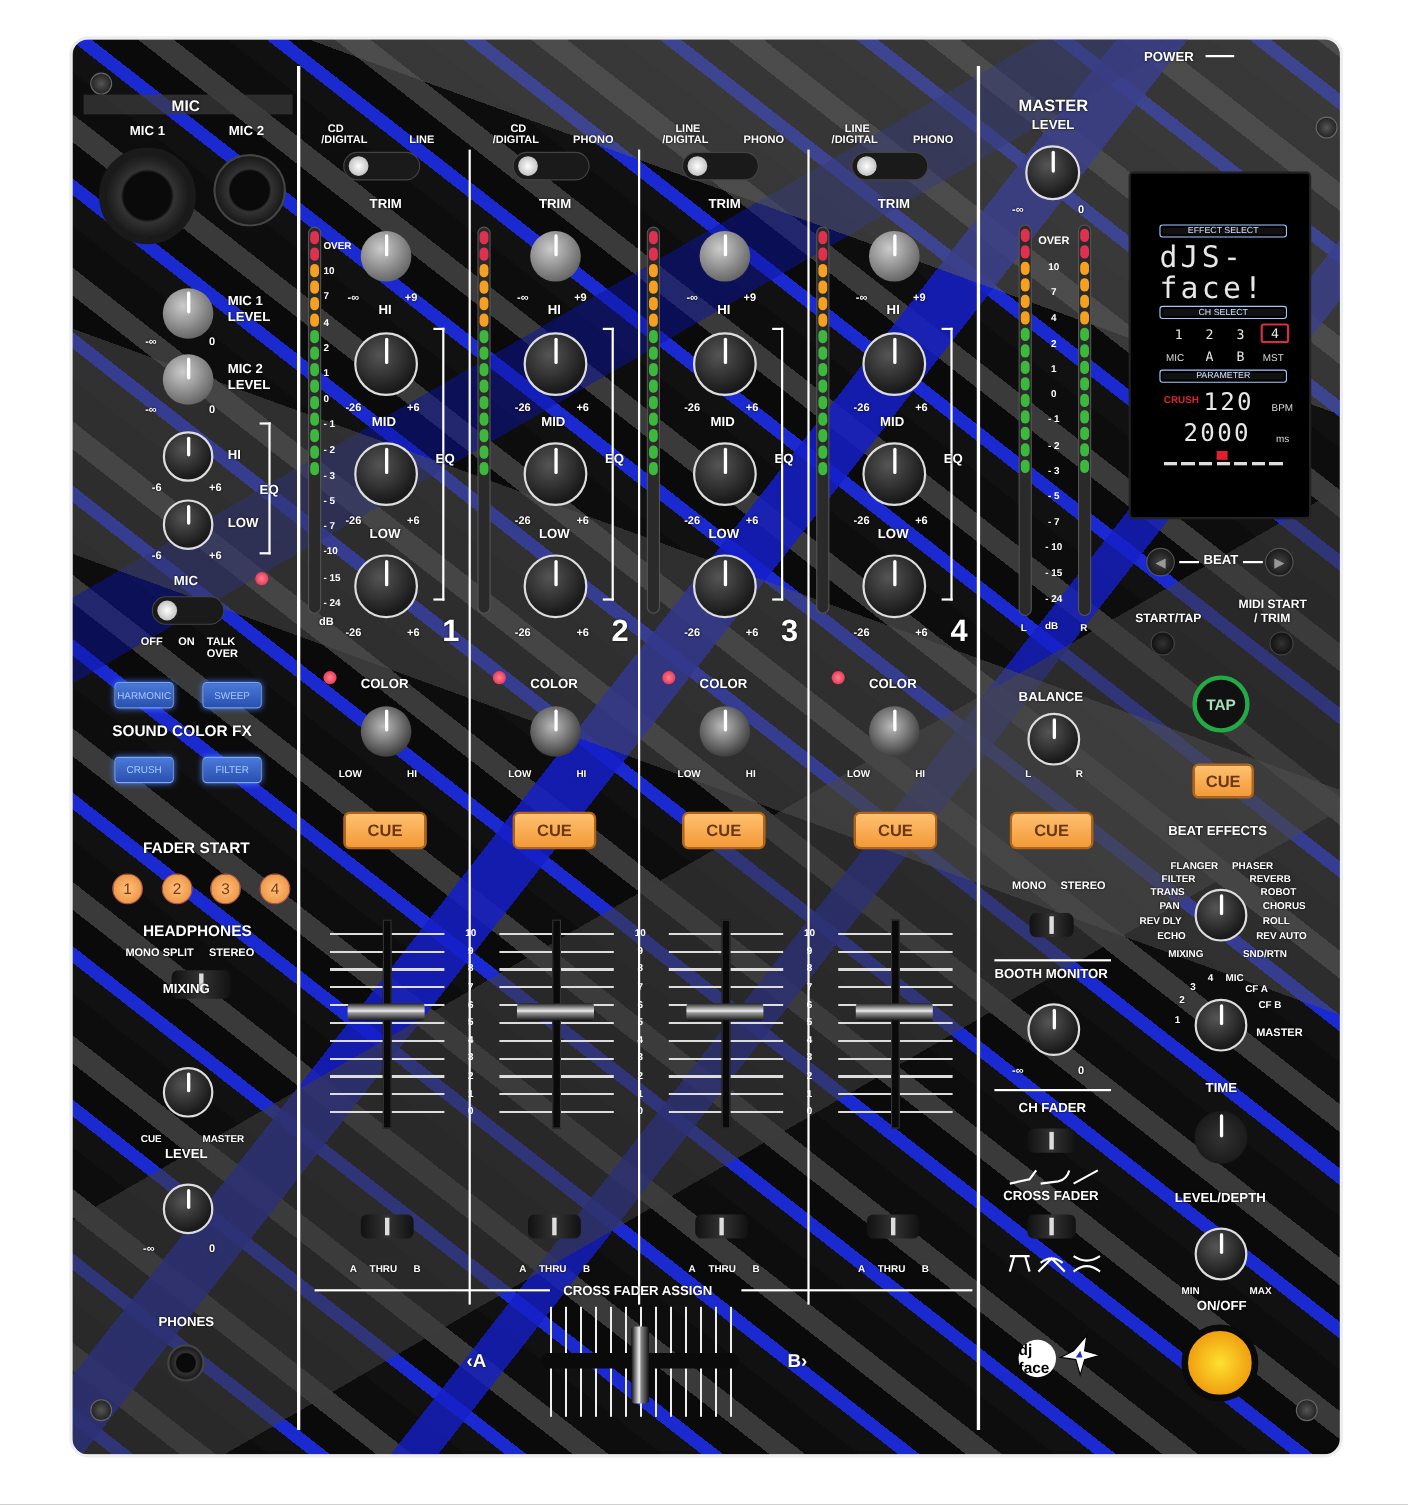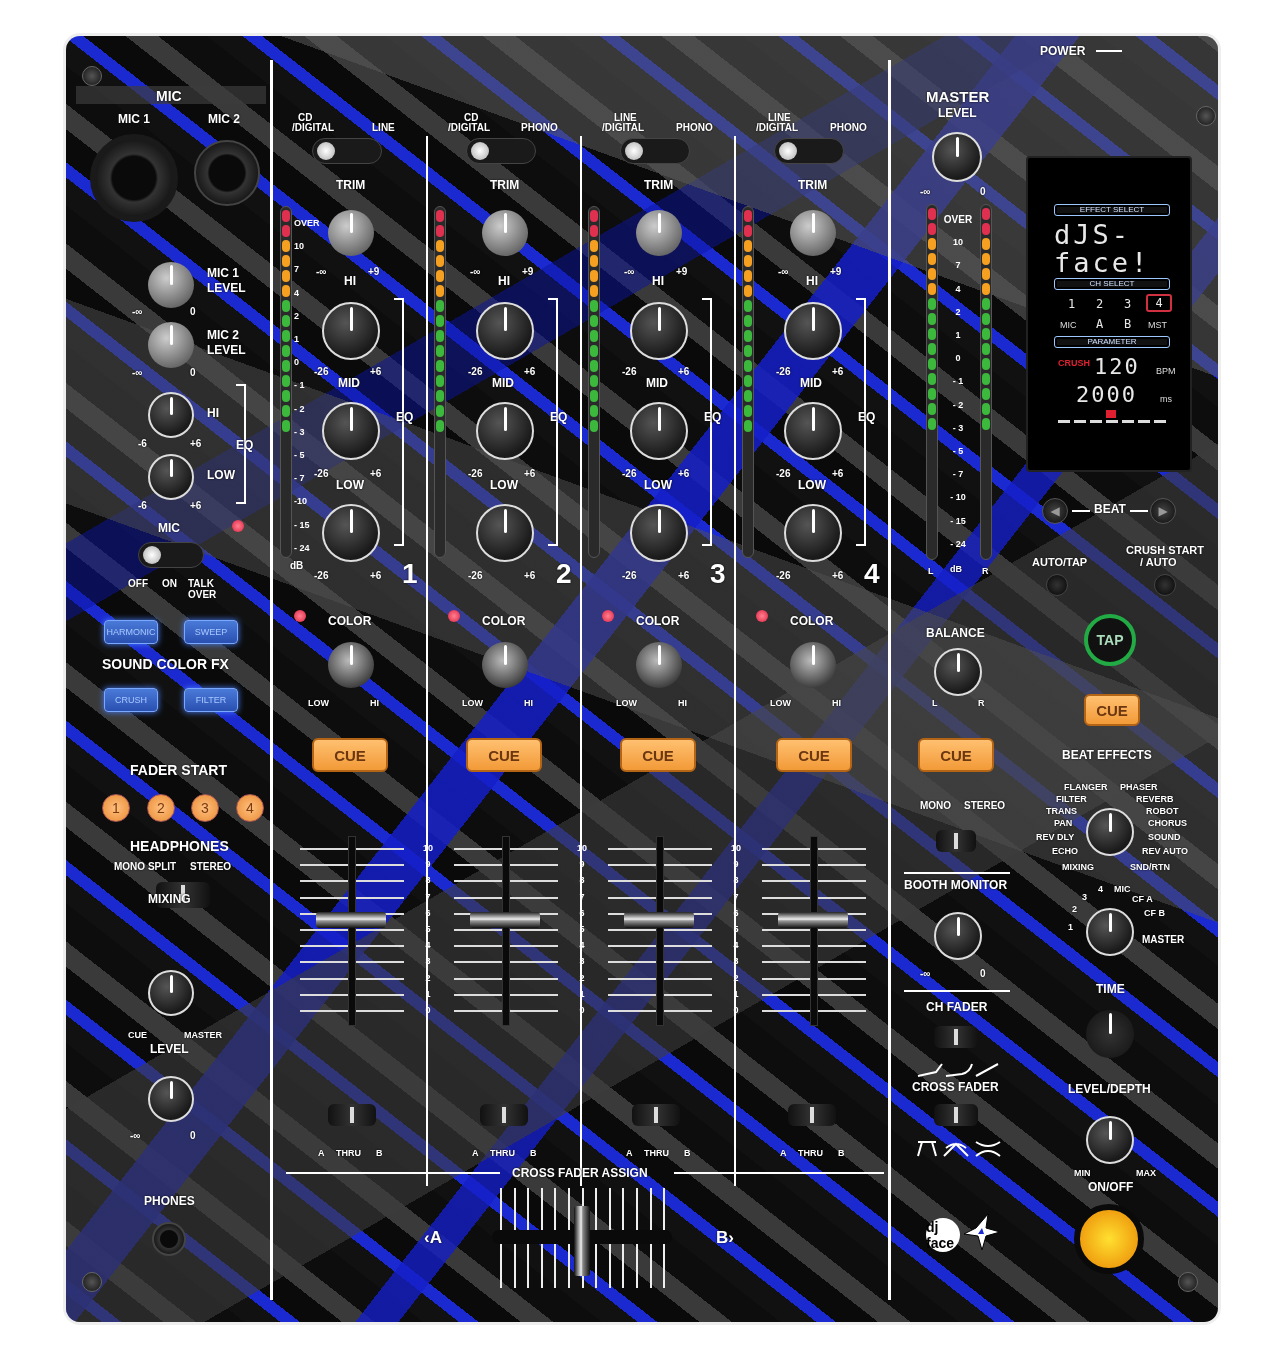--- a/index.html
+++ b/index.html
@@ -551,42 +551,42 @@
   <div class="nav-btn" style="left:976px;top:462px">
       <span>◀</span>
     </div>
   <div class="lbl s12" style="left:1028px;top:466px">BEAT</div>
   <div class="hline" style="left:1006px;top:474px;width:18px"></div>
   <div class="hline" style="left:1064px;top:474px;width:18px"></div>
   <div class="nav-btn" style="left:1084px;top:462px">
       <span>▶</span>
     </div>
 
-  <div class="lbl s11" style="left:966px;top:520px">AUTO/TAP</div>
-  <div class="lbl s11" style="left:1060px;top:508px">CRUSH START</div>
-  <div class="lbl s11" style="left:1074px;top:520px">/ AUTO</div>
+  <div class="lbl s11" style="left:966px;top:520px">START/TAP</div>
+  <div class="lbl s11" style="left:1060px;top:508px">MIDI START</div>
+  <div class="lbl s11" style="left:1074px;top:520px">/ TRIM</div>
   <div class="blk-btn" style="left:980px;top:538px"></div>
   <div class="blk-btn" style="left:1088px;top:538px"></div>
   <div class="tap" style="left:1018px;top:578px">TAP</div>
   <div class="cue" style="left:1018px;top:658px;width:56px;height:32px">CUE</div>
   <div class="lbl s12" style="left:996px;top:712px">BEAT EFFECTS</div>
 
   <div class="knob" style="left:1020px;top:772px;width:48px;height:48px"></div>
   <div class="lbl s9" style="left:998px;top:746px">FLANGER</div>
   <div class="lbl s9" style="left:990px;top:758px">FILTER</div>
   <div class="lbl s9" style="left:980px;top:770px">TRANS</div>
   <div class="lbl s9" style="left:988px;top:782px">PAN</div>
   <div class="lbl s9" style="left:970px;top:796px">REV DLY</div>
   <div class="lbl s9" style="left:986px;top:810px">ECHO</div>
   <div class="lbl s9" style="left:996px;top:826px">MIXING</div>
   <div class="lbl s9" style="left:1054px;top:746px">PHASER</div>
   <div class="lbl s9" style="left:1070px;top:758px">REVERB</div>
   <div class="lbl s9" style="left:1080px;top:770px">ROBOT</div>
   <div class="lbl s9" style="left:1082px;top:782px">CHORUS</div>
-  <div class="lbl s9" style="left:1082px;top:796px">SOUND</div>
+  <div class="lbl s9" style="left:1082px;top:796px">ROLL</div>
   <div class="lbl s9" style="left:1076px;top:810px">REV AUTO</div>
   <div class="lbl s9" style="left:1064px;top:826px">SND/RTN</div>
 
   <div class="knob" style="left:1020px;top:872px;width:48px;height:48px"></div>
   <div class="lbl s9" style="left:1002px;top:886px">1</div>
   <div class="lbl s9" style="left:1006px;top:868px">2</div>
   <div class="lbl s9" style="left:1016px;top:856px">3</div>
   <div class="lbl s9" style="left:1032px;top:848px">4</div>
   <div class="lbl s9" style="left:1048px;top:848px">MIC</div>
   <div class="lbl s9" style="left:1066px;top:858px">CF A</div>

